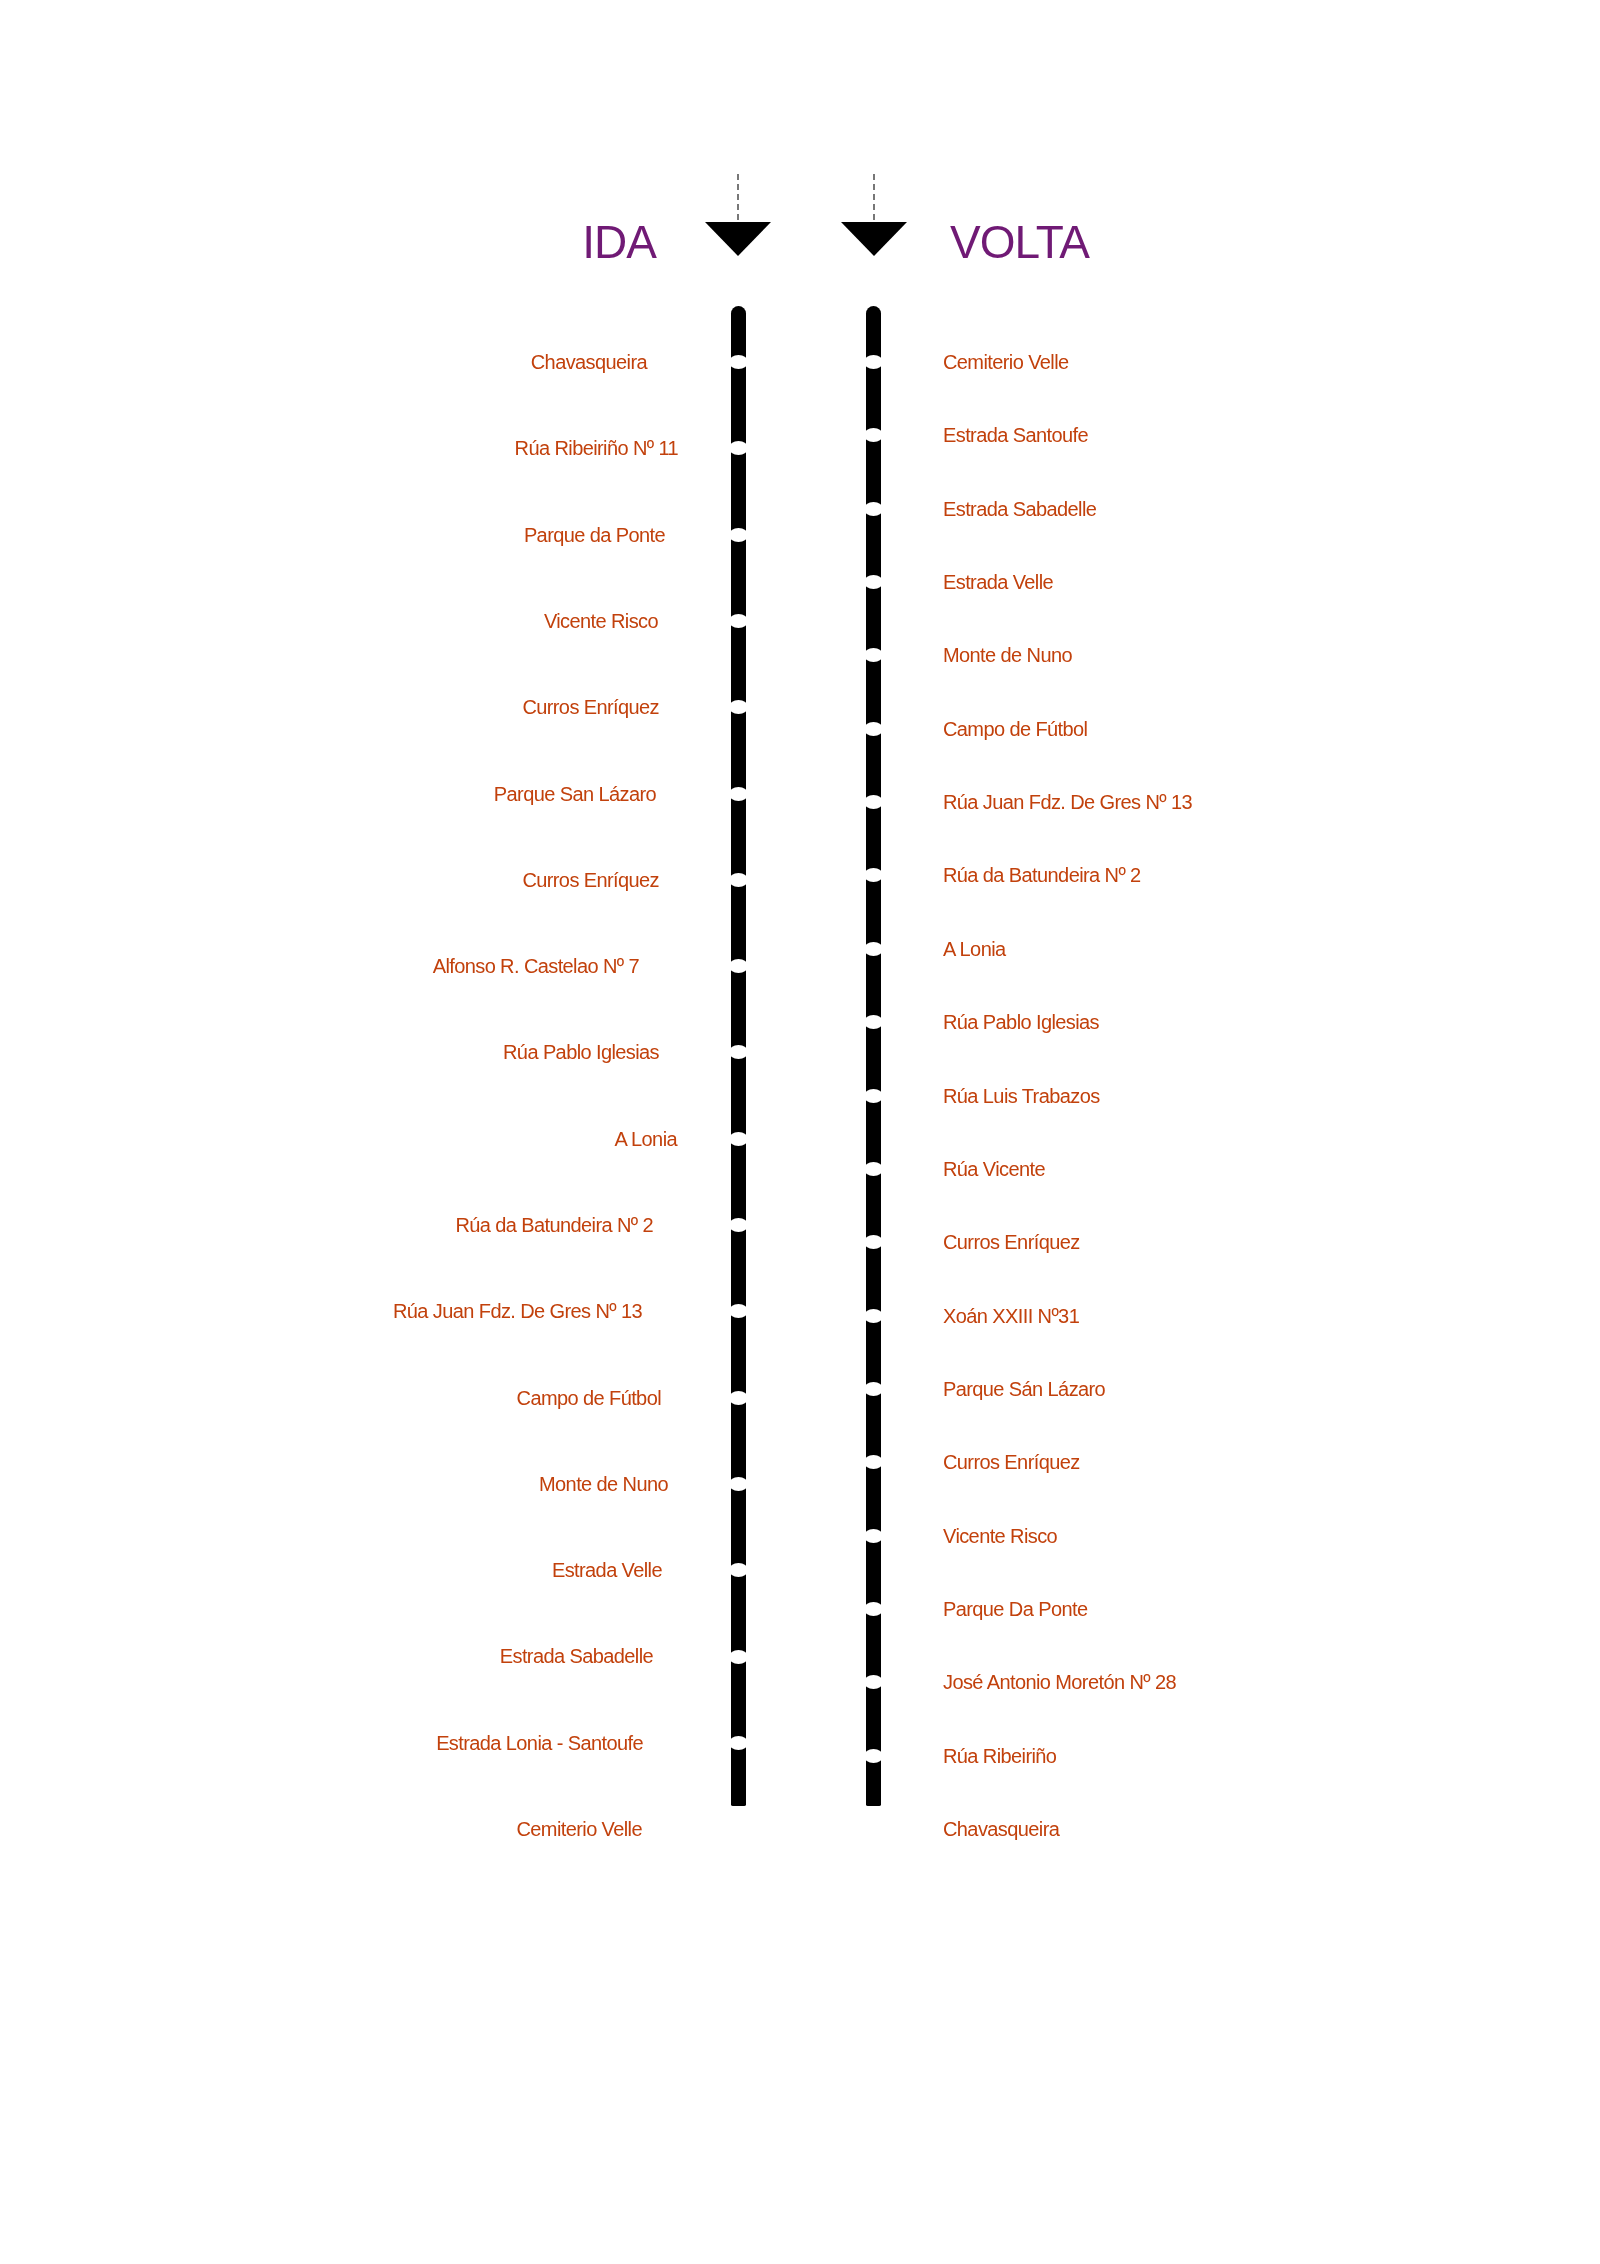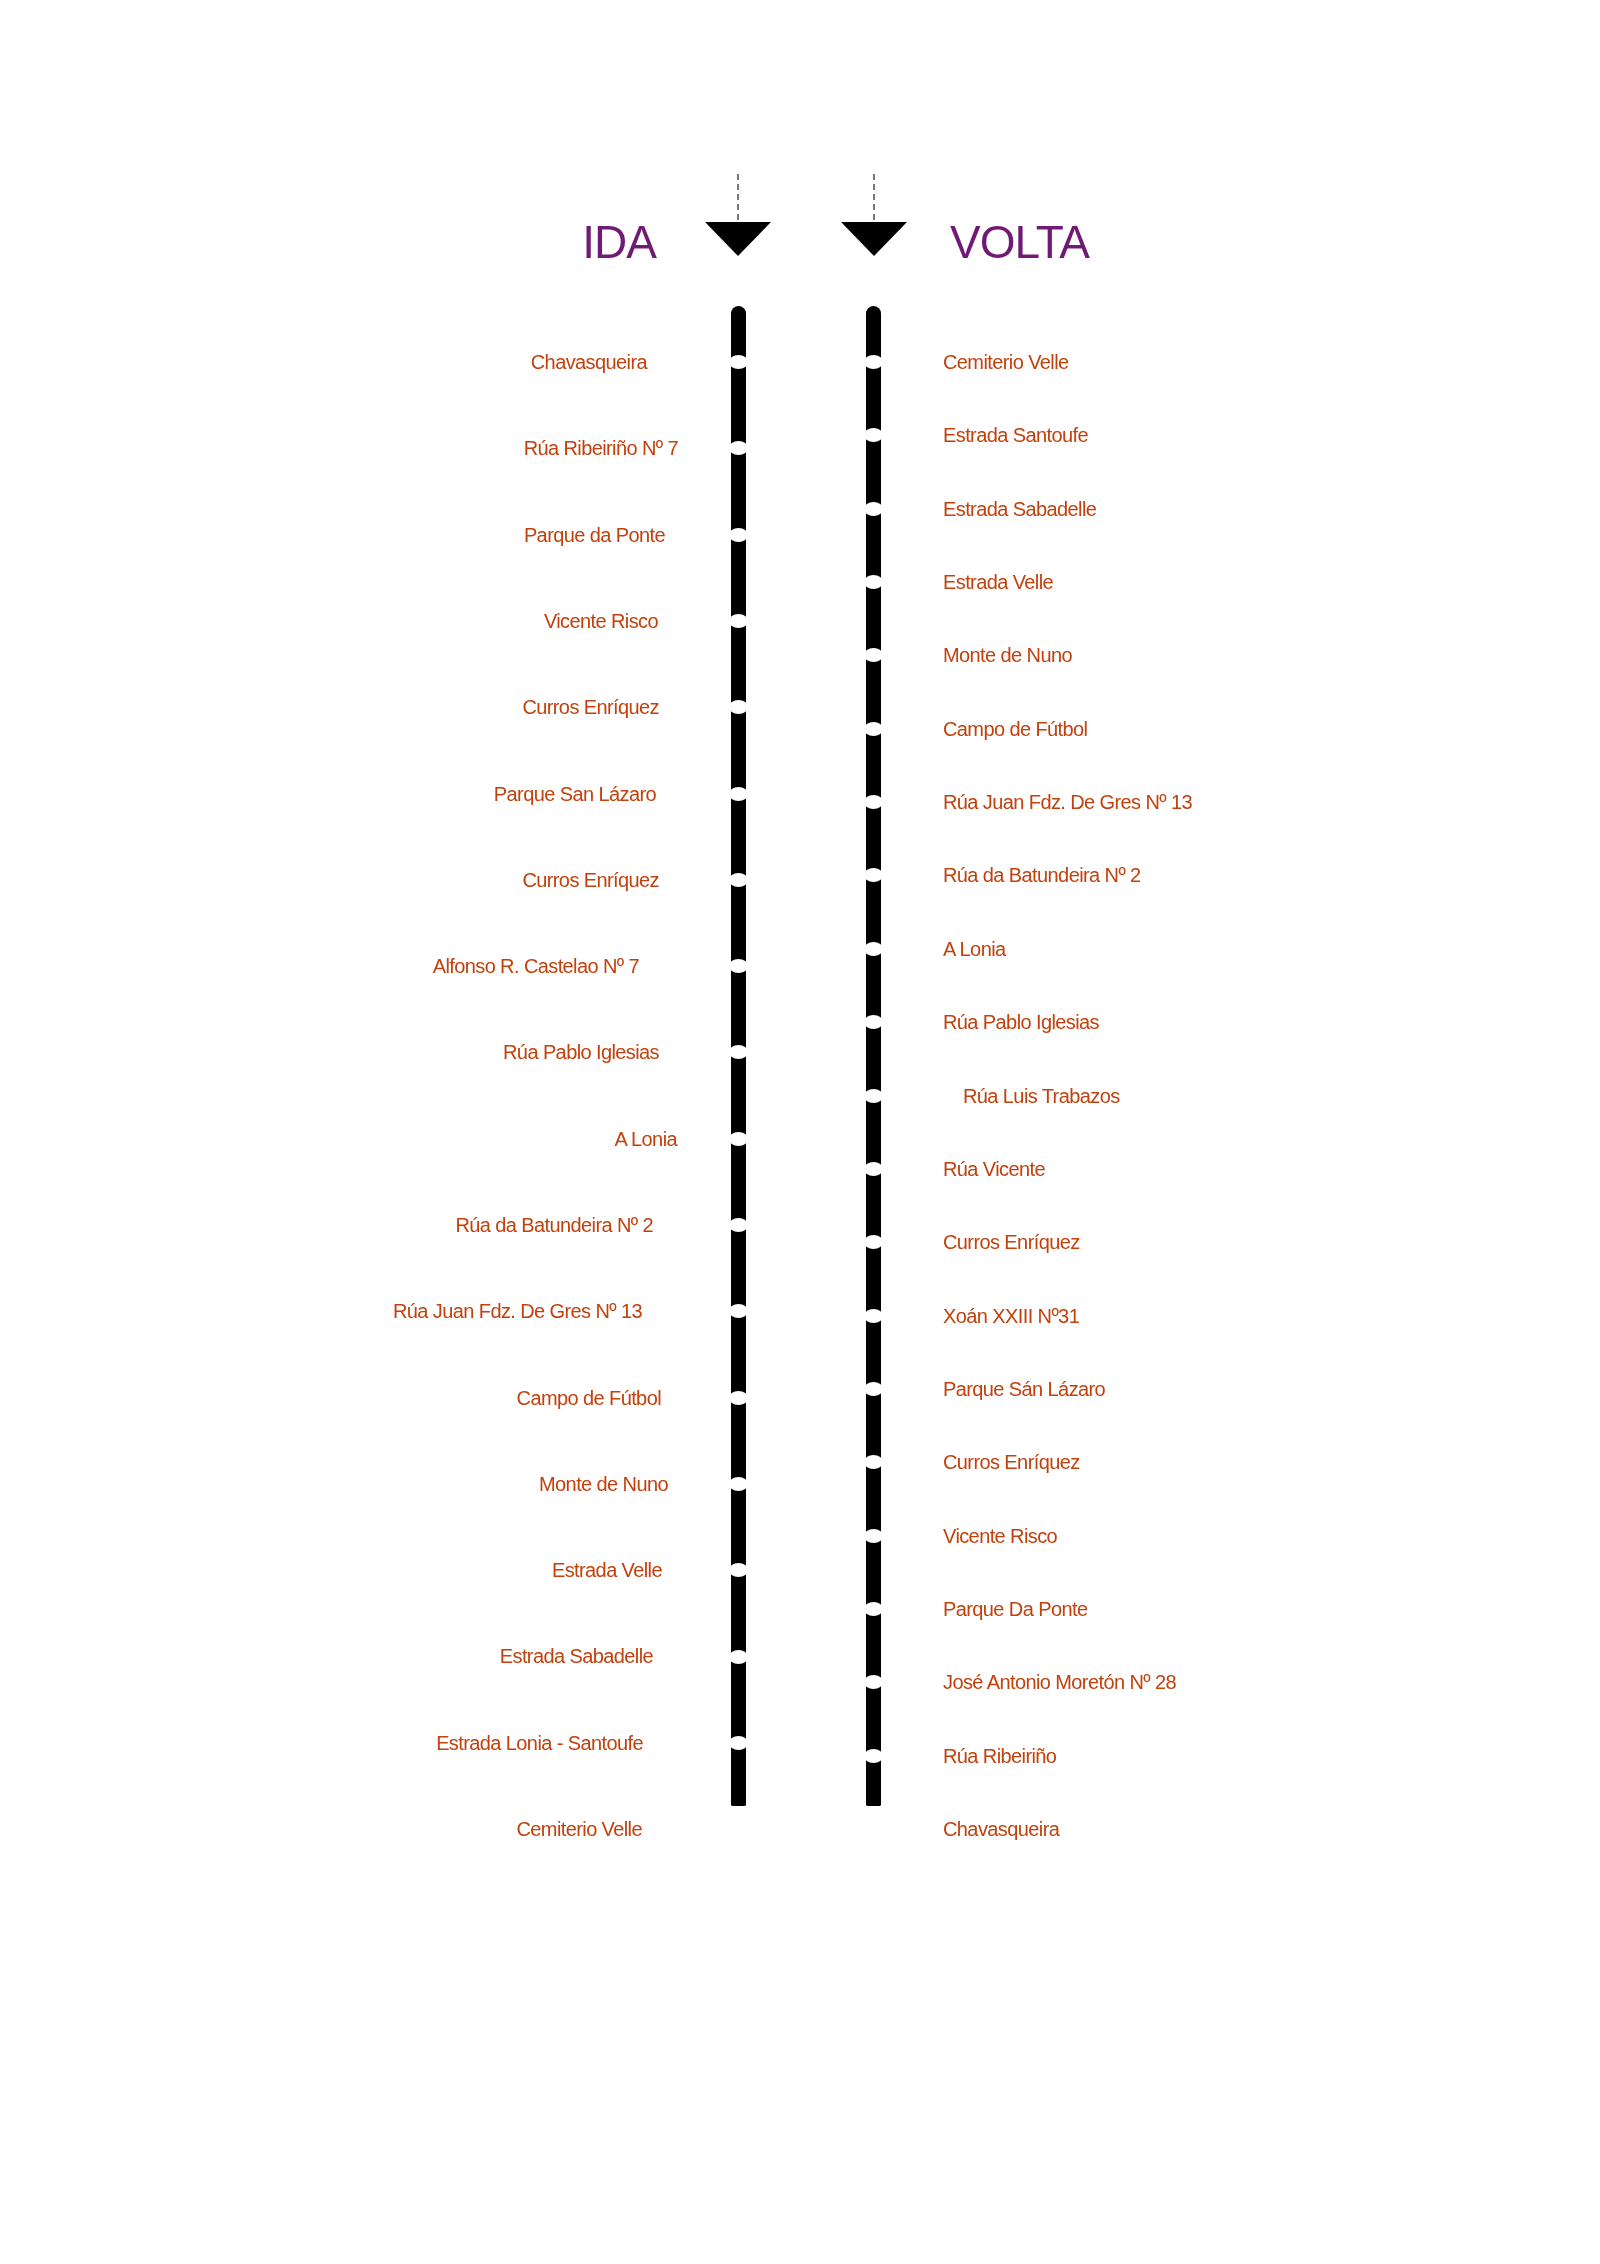--- a/index.html
+++ b/index.html
@@ -73,21 +73,21 @@
     <div class="notch" style="top: 1002.55px;"></div>
     <div class="notch" style="top: 1075.9px;"></div>
     <div class="notch" style="top: 1149.25px;"></div>
     <div class="notch" style="top: 1222.6px;"></div>
     <div class="notch" style="top: 1295.95px;"></div>
     <div class="notch" style="top: 1369.3px;"></div>
     <div class="notch" style="top: 1442.65px;"></div>
   </div>
 
 <div class="stop stop-ida" style="top:342px; right:953px;">Chavasqueira</div>
-<div class="stop stop-ida" style="top:428px; right:922px;">Rúa Ribeiriño Nº 7</div>
+<div class="stop stop-ida" style="top:428px; right:922px;">Rúa Ribeiriño Nº 11</div>
 <div class="stop stop-ida" style="top:515px; right:935px;">Parque da Ponte</div>
 <div class="stop stop-ida" style="top:601px; right:942px;">Vicente Risco</div>
 <div class="stop stop-ida" style="top:687px; right:941px;">Curros Enríquez</div>
 <div class="stop stop-ida" style="top:774px; right:944px;">Parque San Lázaro</div>
 <div class="stop stop-ida" style="top:860px; right:941px;">Curros Enríquez</div>
 <div class="stop stop-ida" style="top:946px; right:961px;">Alfonso R. Castelao Nº 7</div>
 <div class="stop stop-ida" style="top:1032px; right:941px;">Rúa Pablo Iglesias</div>
 <div class="stop stop-ida" style="top:1119px; right:923px;">A Lonia</div>
 <div class="stop stop-ida" style="top:1205px; right:947px;">Rúa da Batundeira Nº 2</div>
 <div class="stop stop-ida" style="top:1291px; right:958px;">Rúa Juan Fdz. De Gres Nº 13</div>
@@ -101,21 +101,21 @@
 <div class="stop stop-volta" style="top:342px;">Cemiterio Velle</div>
 <div class="stop stop-volta" style="top:415px;">Estrada Santoufe</div>
 <div class="stop stop-volta" style="top:489px;">Estrada Sabadelle</div>
 <div class="stop stop-volta" style="top:562px;">Estrada Velle</div>
 <div class="stop stop-volta" style="top:635px;">Monte de Nuno</div>
 <div class="stop stop-volta" style="top:709px;">Campo de Fútbol</div>
 <div class="stop stop-volta" style="top:782px;">Rúa Juan Fdz. De Gres Nº 13</div>
 <div class="stop stop-volta" style="top:855px;">Rúa da Batundeira Nº 2</div>
 <div class="stop stop-volta" style="top:929px;">A Lonia</div>
 <div class="stop stop-volta" style="top:1002px;">Rúa Pablo Iglesias</div>
-<div class="stop stop-volta" style="top:1076px;margin-left:20px;">Rúa Luis Trabazos</div>
+<div class="stop stop-volta" style="top:1076px;">Rúa Luis Trabazos</div>
 <div class="stop stop-volta" style="top:1149px;">Rúa Vicente</div>
 <div class="stop stop-volta" style="top:1222px;">Curros Enríquez</div>
 <div class="stop stop-volta" style="top:1296px;">Xoán XXIII Nº31</div>
 <div class="stop stop-volta" style="top:1369px;">Parque Sán Lázaro</div>
 <div class="stop stop-volta" style="top:1442px;">Curros Enríquez</div>
 <div class="stop stop-volta" style="top:1516px;">Vicente Risco</div>
 <div class="stop stop-volta" style="top:1589px;">Parque Da Ponte</div>
 <div class="stop stop-volta" style="top:1662px;">José Antonio Moretón Nº 28</div>
 <div class="stop stop-volta" style="top:1736px;">Rúa Ribeiriño</div>
 <div class="stop stop-volta" style="top:1809px;">Chavasqueira</div>

